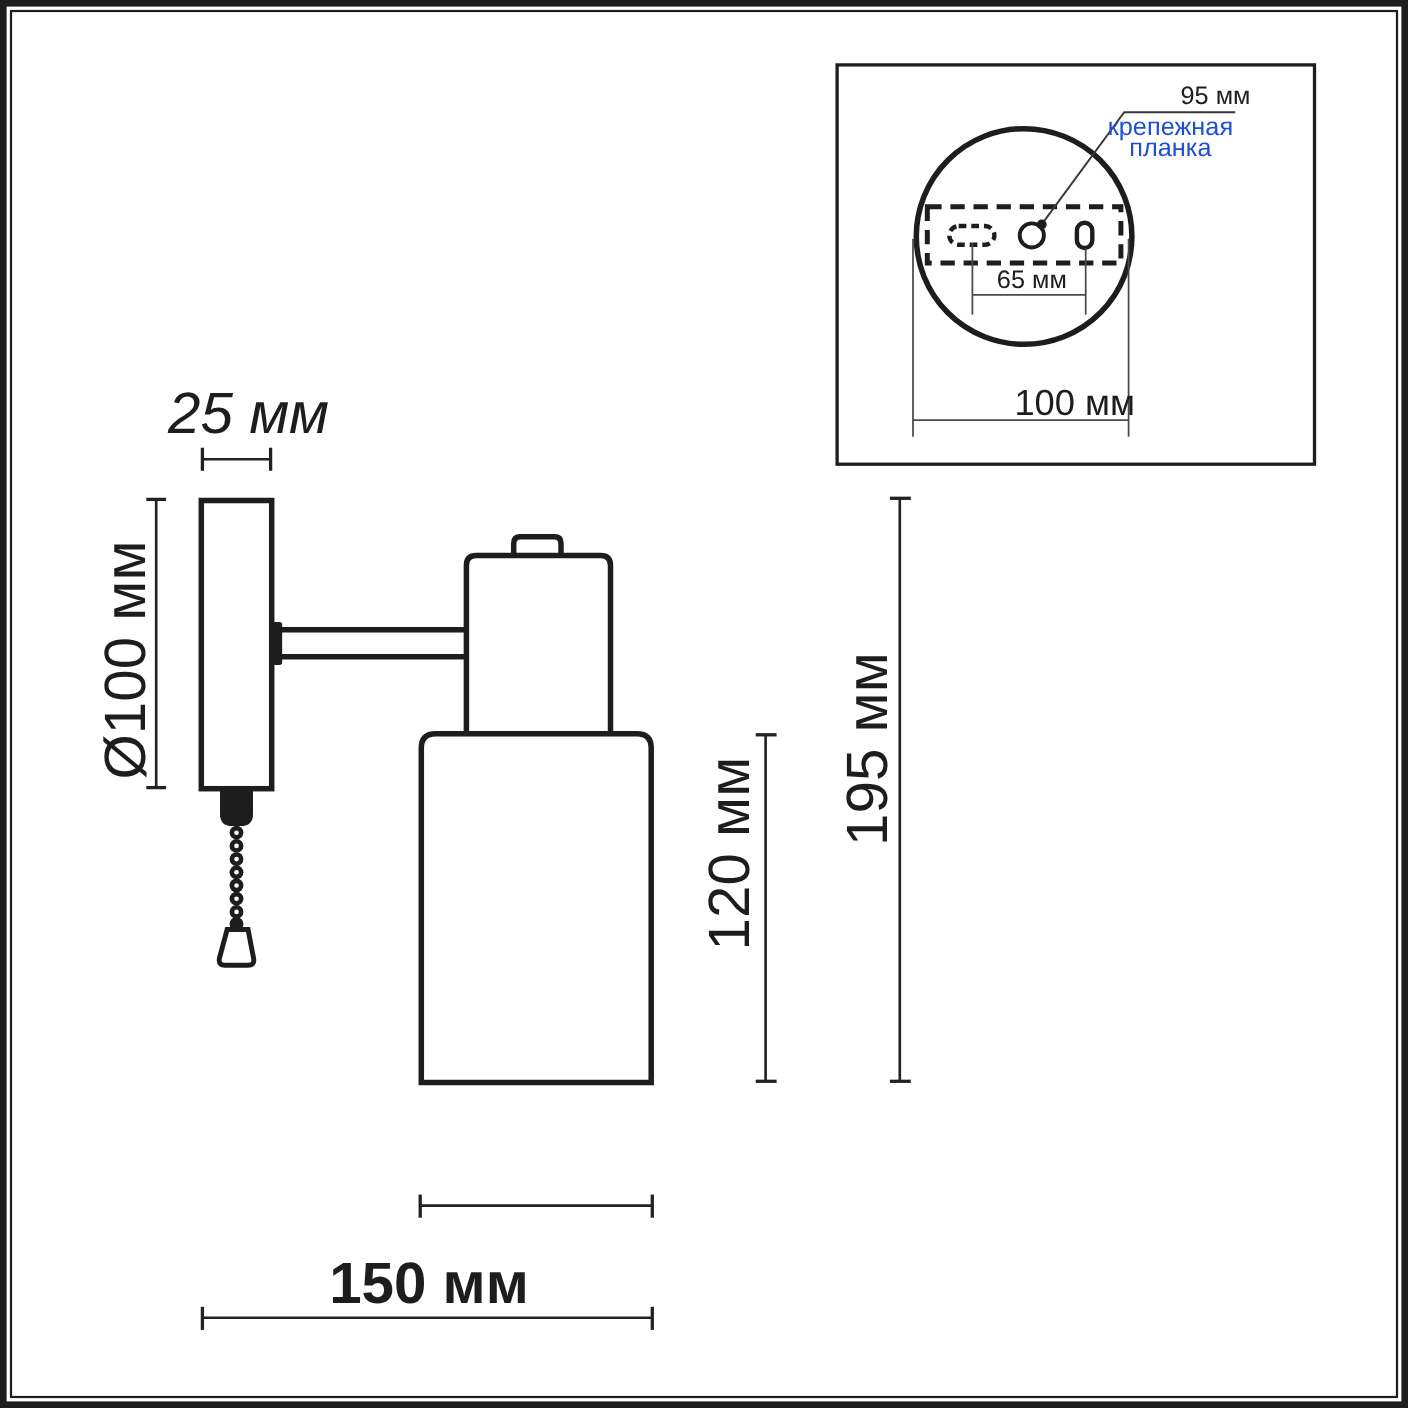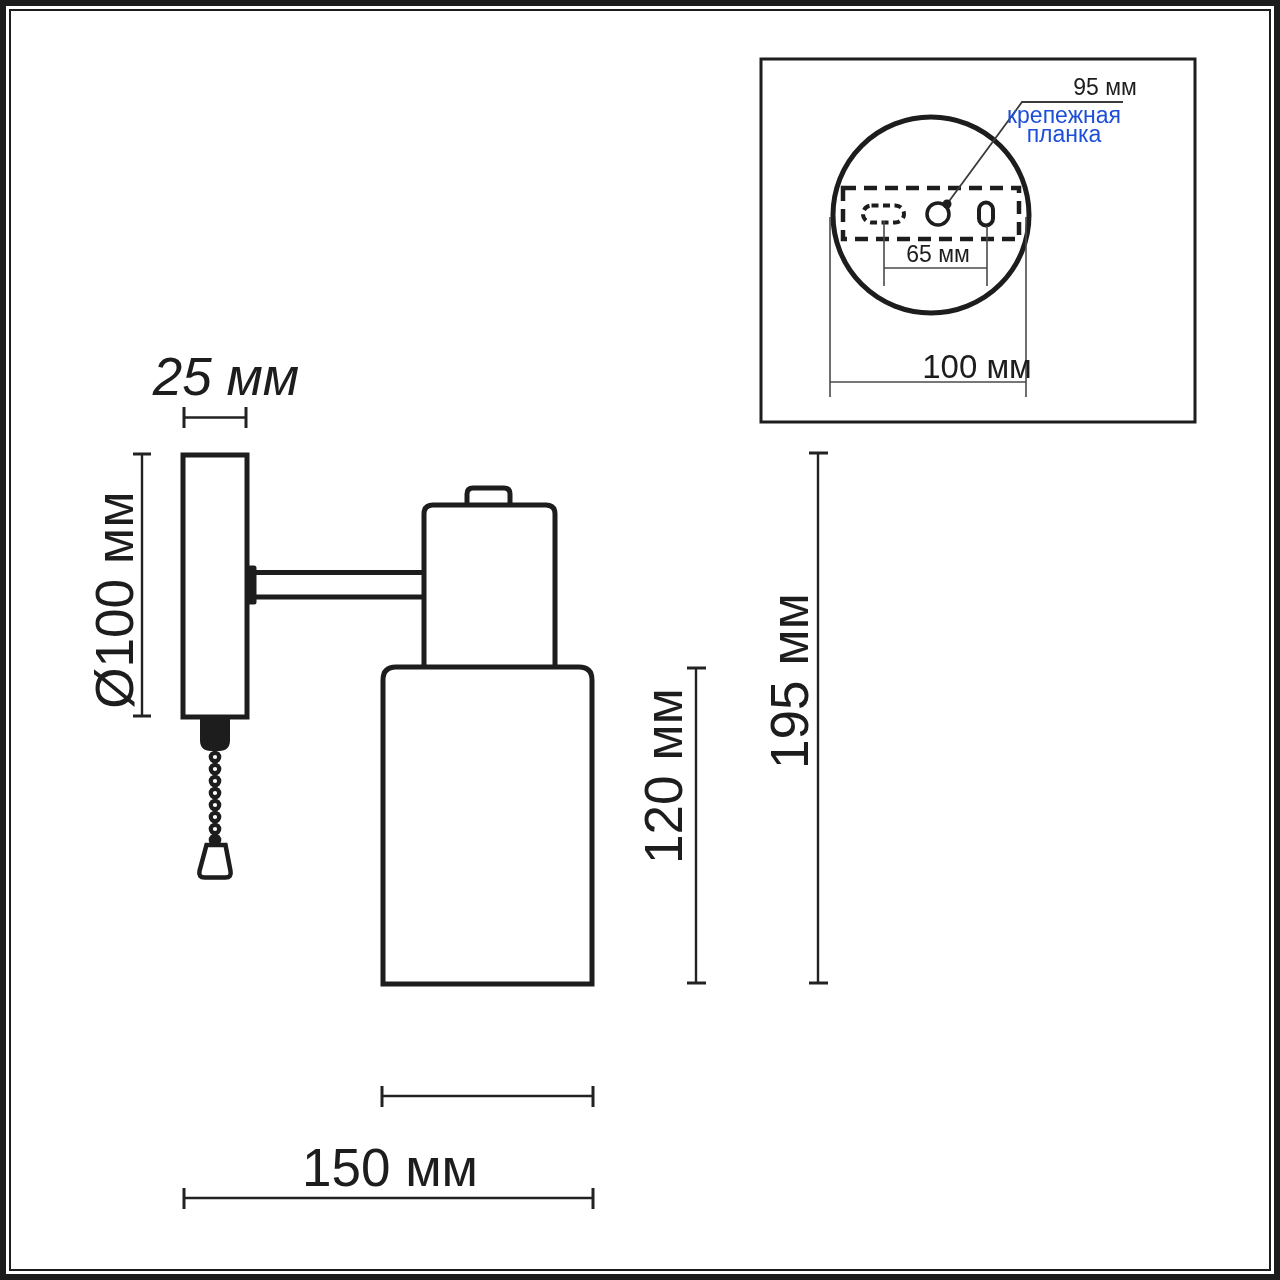--- a/index.html
+++ b/index.html
@@ -157,21 +157,21 @@
 
   <div class="label fs-main" style="left:226px;top:376px;font-style:italic;">25 мм</div>
 
   <div class="label rot fs-main" style="left:114px;top:600px;">Ø100 мм</div>
 
   <div class="label rot fs-main" style="left:663px;top:776px;">120 мм</div>
 
   <div class="label rot fs-main" style="left:789px;top:681px;">195 мм</div>
 
 
-  <div class="label fs-main" style="left:390px;top:1167px;">150 мм</div>
+  <div class="label fs-main" style="left:390px;top:1167px;font-weight:bold;">150 мм</div>
 
   <div class="label fs-inset-sm" style="left:1067px;top:87px;">95 мм</div>
 
   <div class="bracket-label" style="left:1064px;top:125px;">
     <div>крепежная</div>
     <div>планка</div>
   </div>
 
   <div class="label fs-inset-md" style="left:938px;top:254px;">65 мм</div>
 

